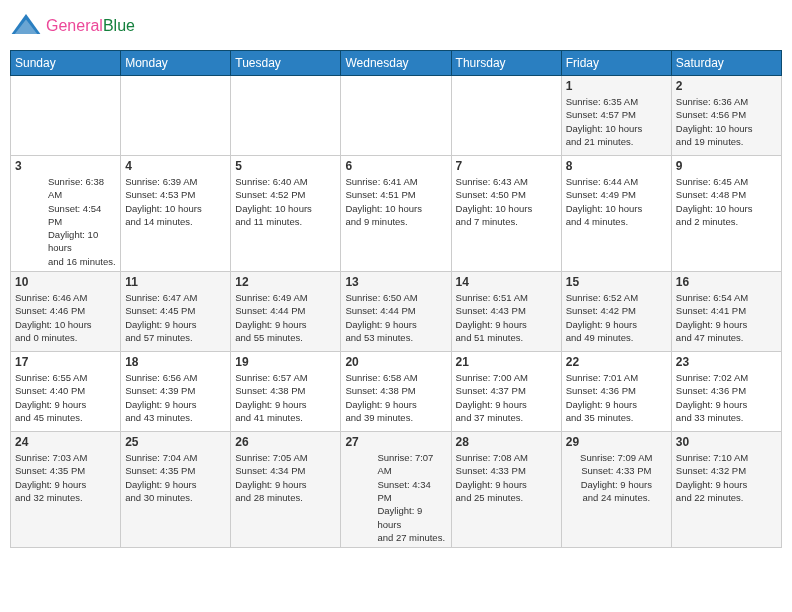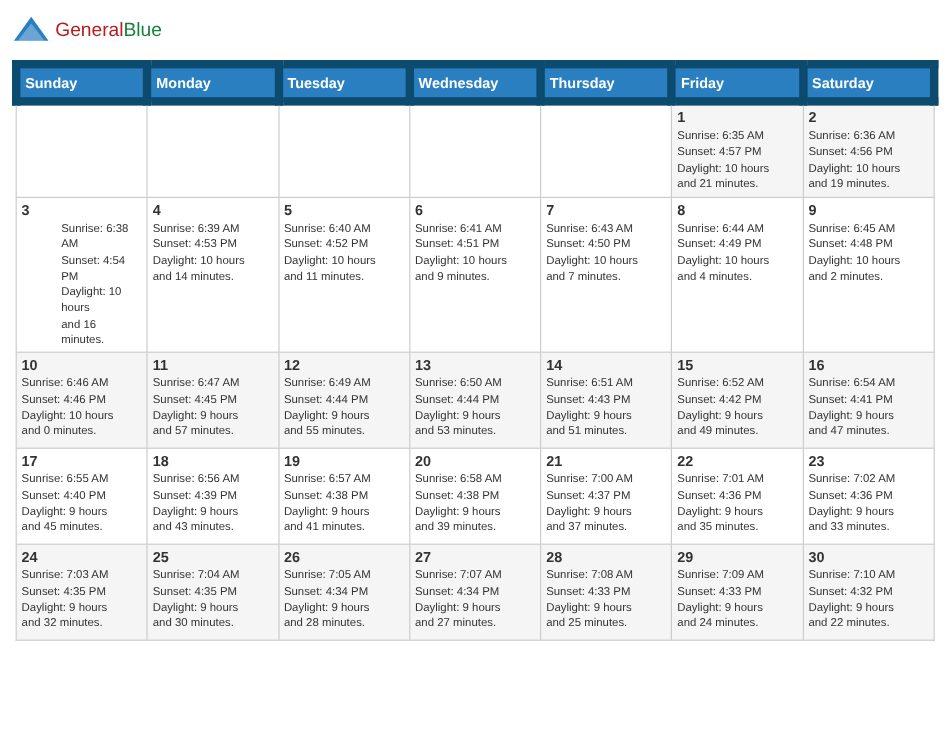--- a/index.html
+++ b/index.html
@@ -14,21 +14,21 @@
       display: flex;
       align-items: flex-start;
       justify-content: space-between;
       margin-bottom: 8px;
     }
     .logo {
       display: flex;
       align-items: center;
       gap: 4px;
     }
-    .logo-general { color: #b91c1c; }
+    .logo-general { color: #ec4899; }
     .logo-blue { color: #15803d; }
     .logo-icon {
       width: 32px;
       height: 32px;
     }
     .title-block {
       text-align: right;
     }
     .month-title {
       font-size: 32px;
@@ -41,24 +41,24 @@
     }
     table {
       width: 100%;
       border-collapse: collapse;
       table-layout: fixed;
     }
     thead tr th {
       background-color: #2a7fc1;
       color: #fff;
       font-size: 12px;
-      font-weight: bold;
+      font-weight: normal;
       padding: 5px 4px;
       text-align: left;
-      border: 7px solid #0c4a6e;
+      border: 1px solid #0c4a6e;
     }
     tbody tr td {
       border: 1px solid #ccc;
       vertical-align: top;
       padding: 3px 4px;
       font-size: 10px;
       color: #333;
       height: 80px;
       background: #fff;
     }
@@ -303,35 +303,35 @@
         </td>
         <td>
           <div class="day-number">26</div>
           <div class="day-info" style="white-space: pre-line;">Sunrise: 7:05 AM
 Sunset: 4:34 PM
 Daylight: 9 hours
 and 28 minutes.</div>
         </td>
         <td>
           <div class="day-number">27</div>
-          <div class="day-info" style="white-space: pre-line;">Sunrise: 7:07 AM
+          <div class="day-info" style="white-space: pre-line; margin-left: 32px;">Sunrise: 7:07 AM
 Sunset: 4:34 PM
 Daylight: 9 hours
 and 27 minutes.</div>
         </td>
         <td>
           <div class="day-number">28</div>
           <div class="day-info" style="white-space: pre-line;">Sunrise: 7:08 AM
 Sunset: 4:33 PM
 Daylight: 9 hours
 and 25 minutes.</div>
         </td>
         <td>
           <div class="day-number">29</div>
-          <div class="day-info" style="white-space: pre-line;">Sunrise: 7:09 AM
+          <div class="day-info" style="white-space: pre-line; text-align: center;">Sunrise: 7:09 AM
 Sunset: 4:33 PM
 Daylight: 9 hours
 and 24 minutes.</div>
         </td>
         <td>
           <div class="day-number">30</div>
           <div class="day-info" style="white-space: pre-line;">Sunrise: 7:10 AM
 Sunset: 4:32 PM
 Daylight: 9 hours
 and 22 minutes.</div>

